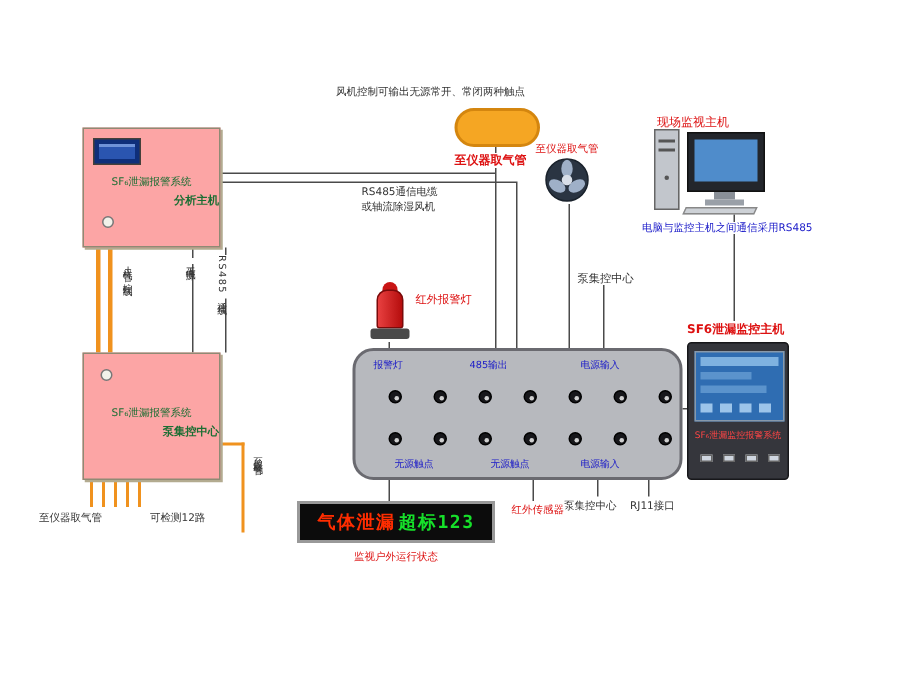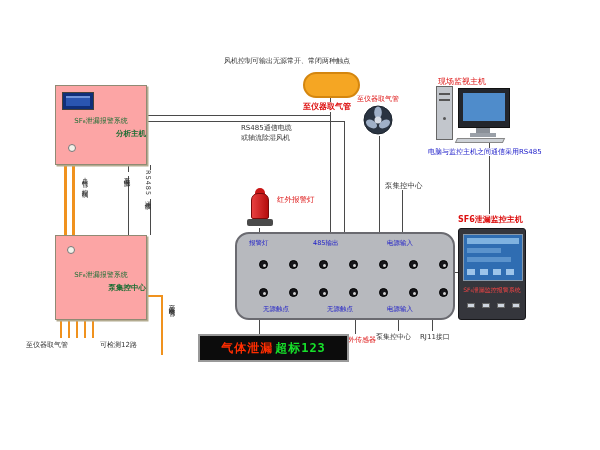--- a/index.html
+++ b/index.html
@@ -17,21 +17,21 @@
   .dev-sub{position:absolute;width:100%;text-align:right;color:#1b6e33;font-size:7.5px;font-weight:bold}
   .lcd{position:absolute;left:6px;top:6px;width:32px;height:18px;background:#0f2f7a;border:1px solid #44403a}
   .lcd-inner{position:absolute;left:3px;top:3px;width:24px;height:10px;background:#2a55b0;border-top:2px solid #6f93d8}
   .knob{position:absolute;width:8px;height:8px;border-radius:50%;background:#f2f2ea;border:1px solid #777}
   .panel{position:absolute;left:235px;top:232px;width:220px;height:88px;background:#b7b9be;border:2px solid #6a6a70;border-radius:14px}
   .plabel{position:absolute;font-size:6.5px;color:#1818c8;white-space:nowrap}
   .term{position:absolute;width:9px;height:9px;border-radius:50%;background:#17171b;border:1px solid #000}
   .term::after{content:"";position:absolute;left:2.5px;top:2.5px;width:3px;height:3px;border-radius:50%;background:#cfcfcf}
   .row1{top:26px}.row2{top:54px}
   .orangebox{position:absolute;left:303px;top:72px;width:57px;height:26px;background:#f5a623;border:2px solid #d4860f;border-radius:13px}
-  .led{position:absolute;left:198px;top:334px;width:151px;height:28px;background:#0c0c0c;border:2px solid #999;display:flex;align-items:center;justify-content:center;gap:2px;font-family:"DejaVu Sans Mono","Liberation Mono",monospace;font-weight:bold;font-size:12px;letter-spacing:1px}
+  .led{position:absolute;left:198px;top:334px;width:132px;height:28px;background:#0c0c0c;border:2px solid #999;display:flex;align-items:center;justify-content:center;gap:2px;font-family:"DejaVu Sans Mono","Liberation Mono",monospace;font-weight:bold;font-size:12px;letter-spacing:1px}
   .ledred{color:#ff2d00}.ledgreen{color:#16e02a}
   .mhost{position:absolute;left:458px;top:228px;width:68px;height:92px;background:#35363c;border:1px solid #17171a;border-radius:3px}
   .mscreen{position:absolute;left:4px;top:5px;width:60px;height:47px;background:#2f6db2;border:1px solid #8899aa}
   .mcap{position:absolute;top:57px;width:100%;text-align:center;font-size:6px;color:#ff4545;white-space:nowrap}
   .mbtn{position:absolute;top:74px;width:8px;height:5px;background:#cfd6e0;border:1px solid #666}
 </style>
 </head>
 <body>
 
 <div id="stage">
@@ -167,14 +167,15 @@
     <div class="mbtn" style="left:8px"></div>
     <div class="mbtn" style="left:23px"></div>
     <div class="mbtn" style="left:38px"></div>
     <div class="mbtn" style="left:53px"></div>
   </div>
 
   <div class="led">
     <span class="ledred">气体泄漏</span>
     <span class="ledgreen">超标123</span>
   </div>
+  <div class="lbl red" style="left:198px;top:367px;width:132px;text-align:center;font-size:7px">监视户外运行状态</div>
 
 </div>
 
 </body></html>

